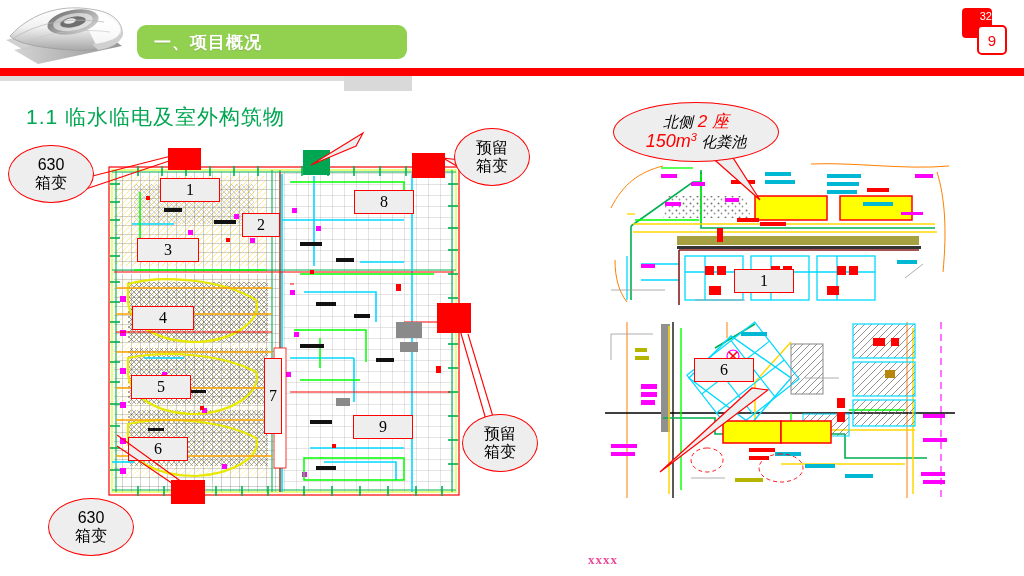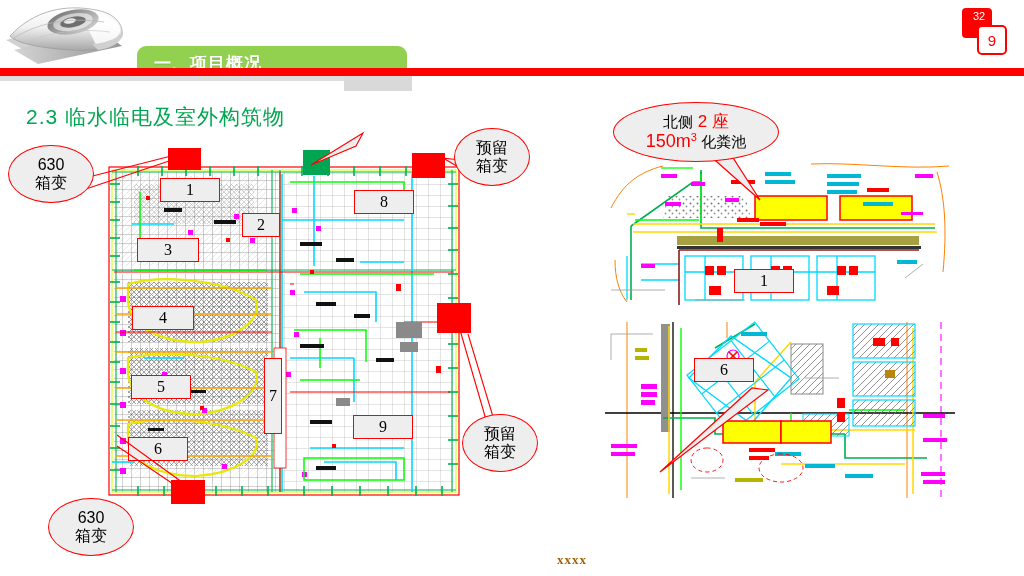--- a/index.html
+++ b/index.html
@@ -8,35 +8,35 @@
     font-family:"Liberation Sans","DejaVu Sans",sans-serif;
     position:relative;
   }
   .slide{position:absolute;left:0;top:0;width:1024px;height:576px;background:#fff;overflow:hidden;}
 
   
   .train-logo{position:absolute;left:4px;top:2px;width:126px;height:66px;}
   .header-pill{
     position:absolute;left:137px;top:25px;width:270px;height:34px;
     background:#92d050;border-radius:9px;
-    display:flex;align-items:center;margin-top:21px;
+    display:flex;align-items:center;
   }
   .header-pill .ht{
     color:#ffffff;font-size:17px;font-weight:bold;letter-spacing:1px;
     margin-left:17px;text-shadow:0 1px 0 rgba(0,0,0,.12);
   }
   .red-rule{position:absolute;left:0;top:68px;width:1024px;height:8px;background:#ff0000;}
   .grey-strip{position:absolute;left:0;top:76px;width:412px;height:5px;background:#dcdcdc;}
   .grey-block{position:absolute;left:344px;top:76px;width:68px;height:15px;background:#d9d9d9;}
 
   
   .chip-back{
     position:absolute;left:962px;top:8px;width:30px;height:30px;background:#ff0000;
     border-radius:4px;color:#ffffff;font-size:11px;
-    display:flex;align-items:flex-start;justify-content:center;
+    display:flex;align-items:flex-start;justify-content:flex-end;
     padding:2px 0 0 4px;box-sizing:border-box;
   }
   .chip-front{
     position:absolute;left:977px;top:25px;width:30px;height:30px;background:#ffffff;
     border:2px solid #ff0000;border-radius:5px;color:#ff0000;font-size:15px;
     display:flex;align-items:center;justify-content:center;box-sizing:border-box;
   }
 
   
   .sec-title{
@@ -74,21 +74,21 @@
   .red-t{color:#ff0000;}
   .blk-t{color:#000000;}
 
   .bubble-big{font-size:15px;}
 
   
   .leader{position:absolute;z-index:15;pointer-events:none;}
 
   
   .footer-x{
-    position:absolute;left:557px;top:552px;color:#a16207;
+    position:absolute;left:588px;top:552px;color:#ec4899;
     font-family:"Liberation Serif",serif;font-weight:bold;font-size:13px;letter-spacing:1px;
   }
 </style>
 </head>
 <body>
 
 <div class="slide">
 
   <div class="train-logo">
     <svg width="126" height="66" viewBox="0 0 126 66">
@@ -135,21 +135,21 @@
   <div class="grey-strip"></div>
   <div class="grey-block"></div>
 
   <div class="chip-back">
     <span>32</span>
   </div>
   <div class="chip-front">
     <span>9</span>
   </div>
 
-  <div class="sec-title">2.3  临水临电及室外构筑物</div>
+  <div class="sec-title">1.1  临水临电及室外构筑物</div>
 
   <div class="cad" style="left:104px;top:162px;width:360px;height:338px;">
     <svg width="360" height="338" viewBox="0 0 360 338">
       <defs>
         <clipPath id="clipL">
             <rect x="0" y="0" width="360" height="338"></rect>
           </clipPath>
         <pattern id="gridFine" width="9" height="9" patternUnits="userSpaceOnUse">
           <path d="M9 0 L0 0 0 9" fill="none" stroke="#4d4d4d" stroke-width="0.55"></path>
         </pattern>
@@ -683,21 +683,21 @@
     <span>6</span>
   </div>
 
   <svg class="leader" style="left:600px;top:100px;width:400px;height:420px;" width="400" height="420">
 
     <path d="M108 54 L160 100 L128 50 Z" fill="#eeeeee" stroke="#ff0000" stroke-width="1.2"></path>
 
     <path d="M60 372 L152 288 L168 290 Z" fill="#eeeeee" stroke="#ff0000" stroke-width="1.2"></path>
   </svg>
 
-  <div class="bubble bubble-big" style="left:613px;top:102px;width:166px;height:60px;">
+  <div class="bubble bubble-big" style="left:613px;top:102px;width:166px;height:60px;font-style:italic;">
     <span class="l">
       <span class="blk-t">北侧</span><span class="red-t" style="font-size:17px;"> 2 </span><span class="red-t" style="font-size:17px;">座</span>
     </span>
     <span class="l">
       <span class="red-t" style="font-size:18px;">150m</span><sup class="red-t" style="font-size:11px;">3</sup><span class="blk-t"> 化粪池</span>
     </span>
   </div>
 
 
   <div class="footer-x">xxxx</div>

